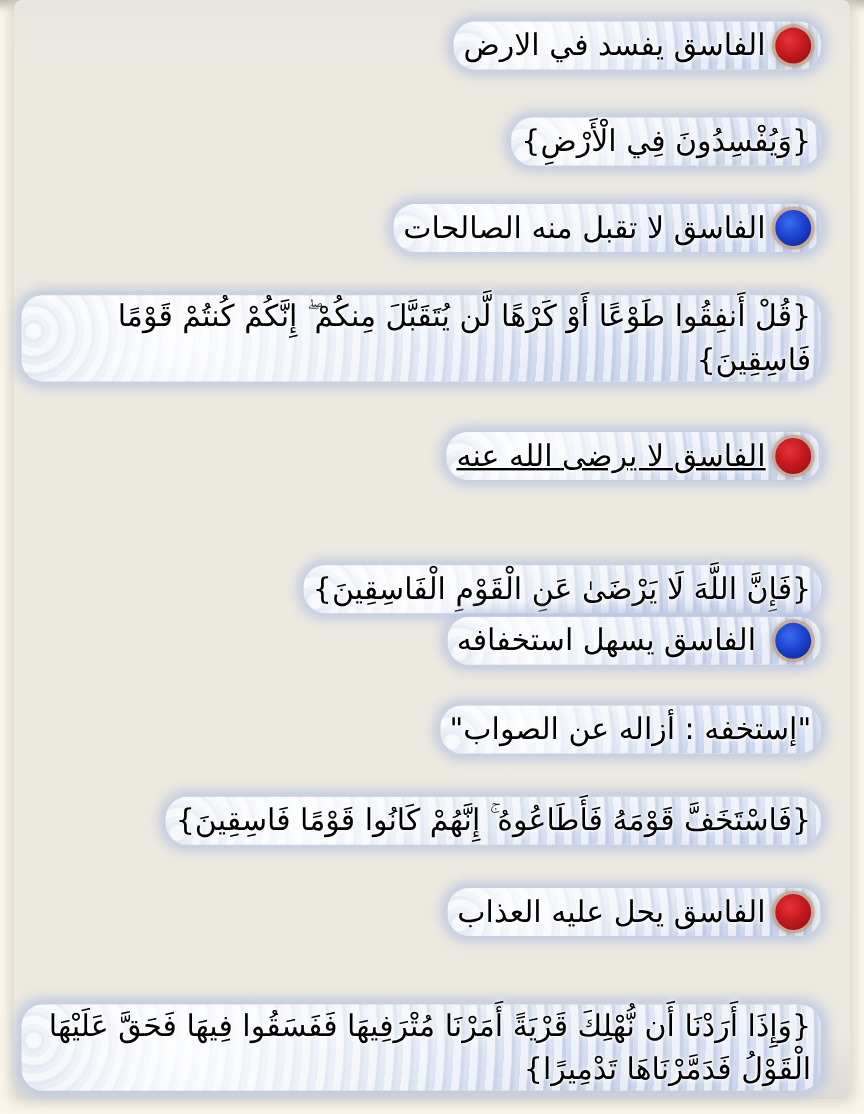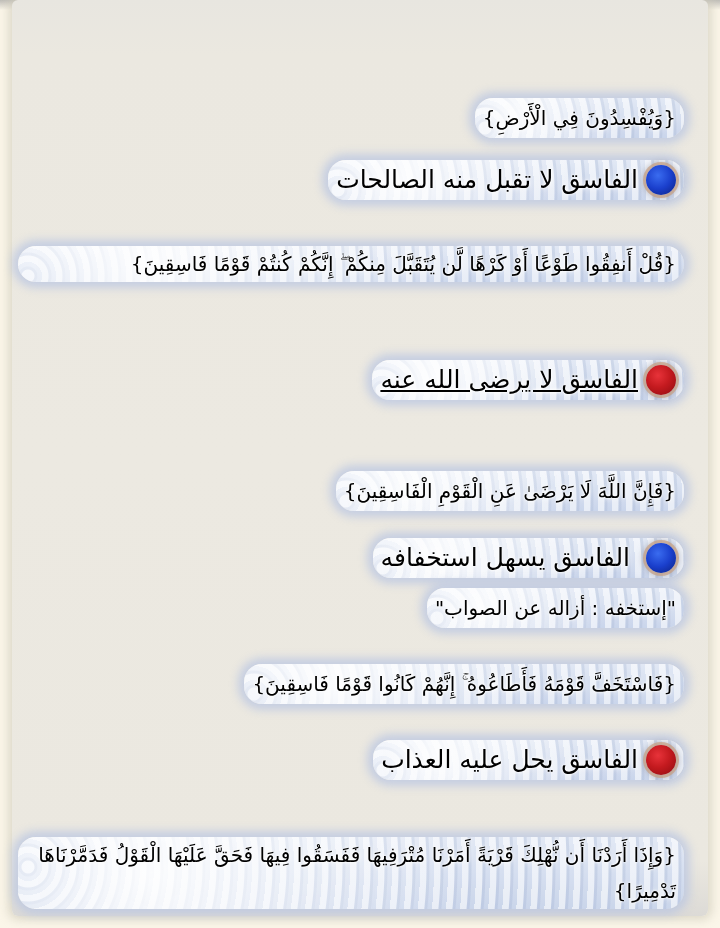--- a/index.html
+++ b/index.html
@@ -61,49 +61,53 @@
       flex: 0 0 auto;
       box-shadow: 0 0 0 3px rgba(200,160,130,0.7), 0 0 6px 3px rgba(150,150,160,0.6);
     }
     .bullet.red {
       background: radial-gradient(circle at 40% 35%, #e8333a 0%, #c41a1f 45%, #8e0c10 100%);
     }
     .bullet.blue {
       background: radial-gradient(circle at 40% 35%, #3a6cf0 0%, #1a3fcc 50%, #0c2080 100%);
     }
     .verse {
-      font-size: 20px;
+      font-size: 25px;
       text-align: right;
     }
     .multiline {
       width: 650px;
       line-height: 36px;
     }
   </style>
 </head>
 <body>
 
 <div class="top-shadow"></div>
 <div class="page">
 
+  <div class="line heading" style="top:18px;">
+    <span class="bullet red"></span>
+    <span>الفاسق يفسد في الارض</span>
+  </div>
   <div class="line verse" style="top:98px;">{وَيُفْسِدُونَ فِي الْأَرْضِ}</div>
 
-  <div class="line heading" style="top:160px;margin-left:24px;">
+  <div class="line heading" style="top:170px;margin-left:24px;">
     <span class="bullet blue"></span>
     <span>الفاسق لا تقبل منه الصالحات</span>
   </div>
   <div class="line verse multiline" style="top:246px;margin-left:36px;">{قُلْ أَنفِقُوا طَوْعًا أَوْ كَرْهًا لَّن يُتَقَبَّلَ مِنكُمْ ۖ إِنَّكُمْ كُنتُمْ قَوْمًا فَاسِقِينَ}</div>
 
   <div class="line heading" style="top:360px;text-decoration:underline;">
     <span class="bullet red"></span>
     <span>الفاسق لا يرضى الله عنه</span>
   </div>
   <div class="line verse" style="top:438px;margin-top:33px;">{فَإِنَّ اللَّهَ لَا يَرْضَىٰ عَنِ الْقَوْمِ الْفَاسِقِينَ}</div>
 
-  <div class="line heading" style="top:538px;gap:16px;">
+  <div class="line heading" style="top:514px;gap:16px;">
     <span class="bullet blue"></span>
     <span>الفاسق يسهل  استخفافه</span>
   </div>
   <div class="line verse" style="top:588px;">"إستخفه : أزاله عن الصواب"</div>
   <div class="line heading" style="top:740px;">
     <span class="bullet red"></span>
     <span>الفاسق يحل عليه العذاب</span>
   </div>
 
   <div class="line verse" style="top:664px;">{فَاسْتَخَفَّ قَوْمَهُ فَأَطَاعُوهُ ۚ إِنَّهُمْ كَانُوا قَوْمًا فَاسِقِينَ}</div>

